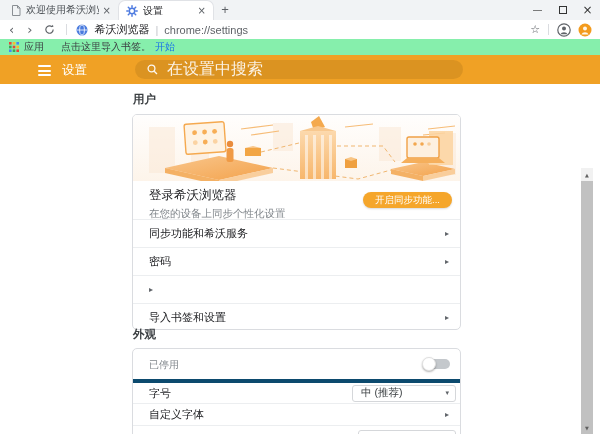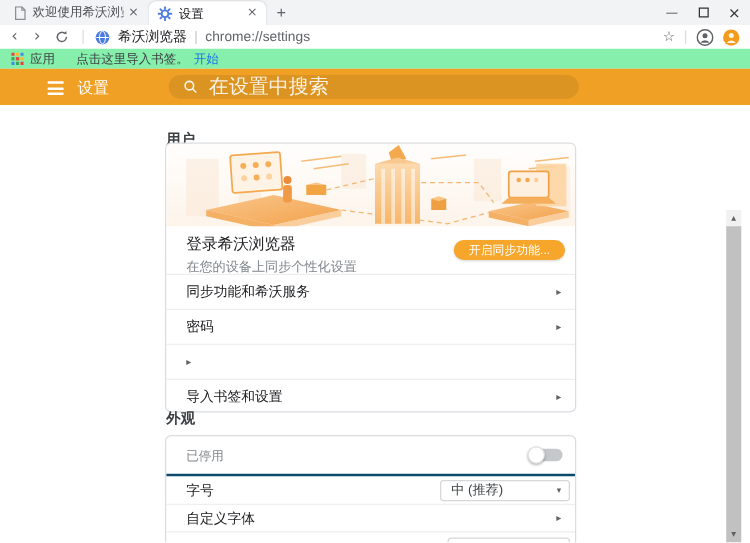--- a/index.html
+++ b/index.html
@@ -55,21 +55,21 @@
 
   .settings-row { height:28px; border-top:1px solid #eceef0; display:flex; align-items:center; justify-content:space-between; padding:0 11px 0 16px; font-size:11px; color:#202124; }
   .row-arrow { color:#5f6368; font-size:8px; }
 
   .toggle-row { height:30px; display:flex; align-items:center; justify-content:space-between; padding:0 8px 0 16px; }
   .row-main { font-size:11px; color:#202124; }
   .row-sub { font-size:10px; color:#80868b; margin-top:2px; }
   .toggle { position:relative; width:26px; height:10px; border-radius:5px; background:#c4c8cc; margin-right:2px; }
   .toggle-knob { position:absolute; left:-2px; top:-2px; width:14px; height:14px; border-radius:50%; background:#fff; border:1px solid #e0e0e0; box-shadow:0 1px 2px rgba(0,0,0,.3); }
 
-  .fontsize-row { height:24px; border-top:2px solid #0c4a6e; display:flex; align-items:center; justify-content:space-between; padding:0 4px 0 16px; font-size:11px; color:#202124; }
+  .fontsize-row { height:24px; border-top:4px solid #0c4a6e; display:flex; align-items:center; justify-content:space-between; padding:0 4px 0 16px; font-size:11px; color:#202124; }
   .select-box { width:104px; height:17px; border:1px solid #d5d7da; border-radius:3px; background:#fff; display:flex; align-items:center; justify-content:space-between; padding:0 6px 0 8px; font-size:10.5px; color:#3c4043; }
   .select-caret { font-size:7px; color:#5f6368; }
 
   .customfont-row { height:22px; border-top:1px solid #eceef0; display:flex; align-items:center; justify-content:space-between; padding:0 11px 0 16px; font-size:11px; color:#202124; }
 
   .partial-row { height:30px; border-top:1px solid #eceef0; position:relative; }
   .partial-select { position:absolute; right:4px; top:4px; width:98px; height:24px; border:1px solid #d5d7da; border-radius:3px; background:#fff; }
 
   
   .scrollbar { position:absolute; top:84px; right:7px; width:12px; bottom:0; background:#f1f1f1; }
@@ -178,21 +178,21 @@
       <svg width="11" height="11" viewBox="0 0 11 11">
         <circle cx="4.5" cy="4.5" r="3.4" fill="none" stroke="rgba(255,255,255,0.92)" stroke-width="1.3"></circle>
         <line x1="7.2" y1="7.2" x2="10" y2="10" stroke="rgba(255,255,255,0.92)" stroke-width="1.3"></line>
       </svg>
       <span class="search-ph">在设置中搜索</span>
     </div>
   </div>
 
   <div class="content">
 
-    <div class="section-label" style="top:20px">用户</div>
+    <div class="section-label" style="top:8px">用户</div>
 
     <div class="card card-user">
       <div class="banner">
         <svg width="327" height="66" viewBox="0 0 327 66">
           <defs>
             <linearGradient id="gb" x1="0" y1="0" x2="0" y2="1">
                 <stop offset="0" stop-color="#fcd9ad"></stop>
                 <stop offset="1" stop-color="#f7b66b"></stop>
               </linearGradient>
             <linearGradient id="gp" x1="0" y1="0" x2="1" y2="1">

